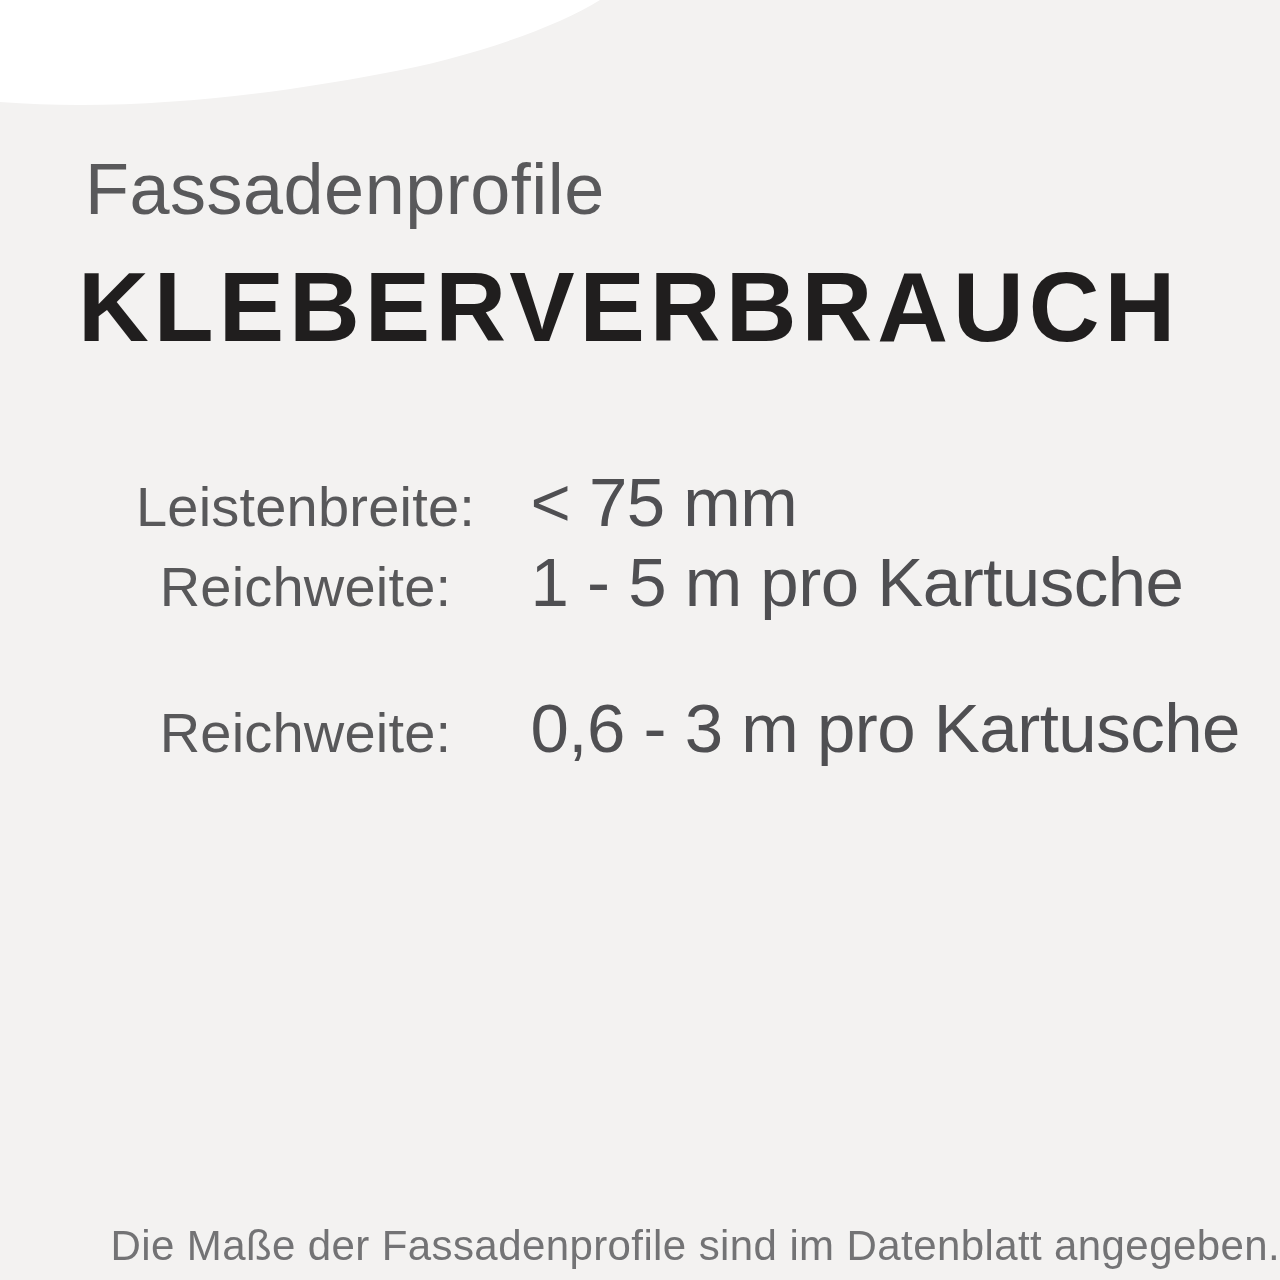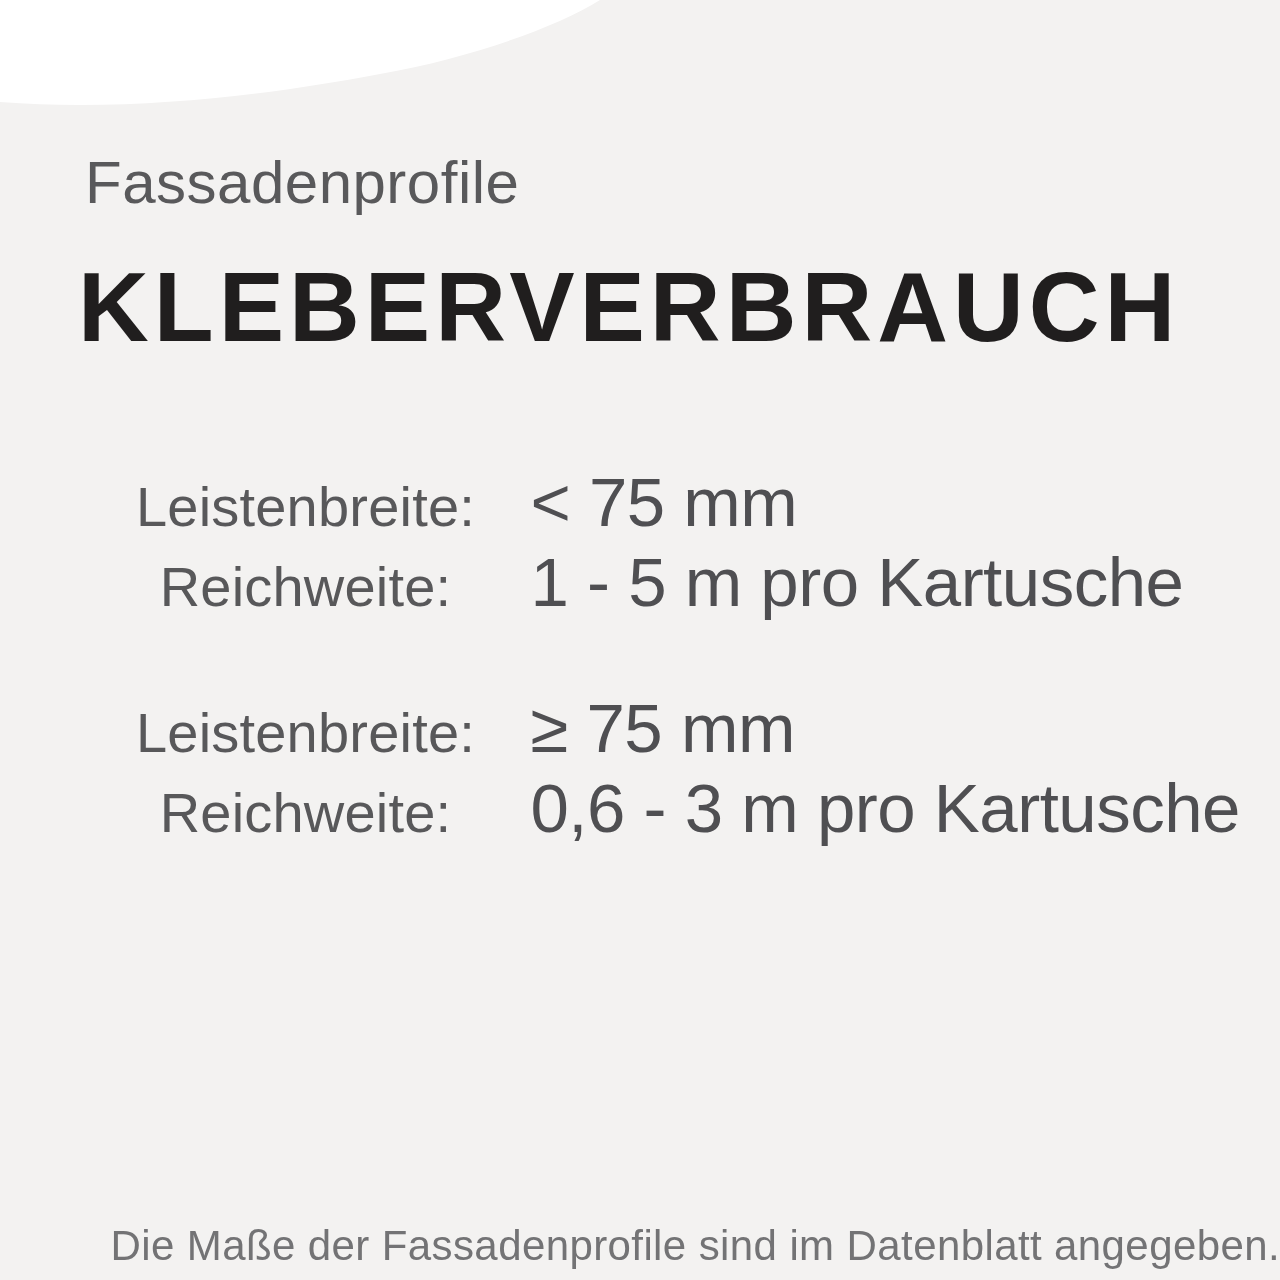--- a/index.html
+++ b/index.html
@@ -20,21 +20,21 @@
     overflow:hidden;
     font-family:"Liberation Sans", sans-serif;
   }
   .wave{
     position:absolute;top:0;left:0;
     width:1280px;height:130px;
     display:block;
   }
   .category{
     position:absolute;left:85px;top:148px;
-    font-size:60px;line-height:1.15;
+    font-size:72px;line-height:1.15;
     letter-spacing:0.5px;
     color:var(--color-category,#59595b);
     white-space:nowrap;
   }
   .title{
     position:absolute;left:78px;top:251px;
     font-size:98px;line-height:1.15;
     font-weight:700;
     letter-spacing:5px;
     color:var(--color-title,#201e1e);
@@ -92,24 +92,20 @@
       <span class="spec-value">&lt; 75 mm</span>
     </div>
     <div class="spec-row">
       <span class="spec-label">Reichweite:</span>
       <span class="spec-value">1 - 5 m pro Kartusche</span>
     </div>
   </div>
 
   <div class="spec-group group-2">
     <div class="spec-row">
-      <span class="spec-label">Leistenbreite:</span>
-      <span class="spec-value">≥ 75 mm</span>
-    </div>
-    <div class="spec-row">
       <span class="spec-label">Reichweite:</span>
       <span class="spec-value">0,6 - 3 m pro Kartusche</span>
     </div>
   </div>
 
   <div class="note">Die Maße der Fassadenprofile sind im Datenblatt angegeben.</div>
 
 </div>
 
 </body></html>

